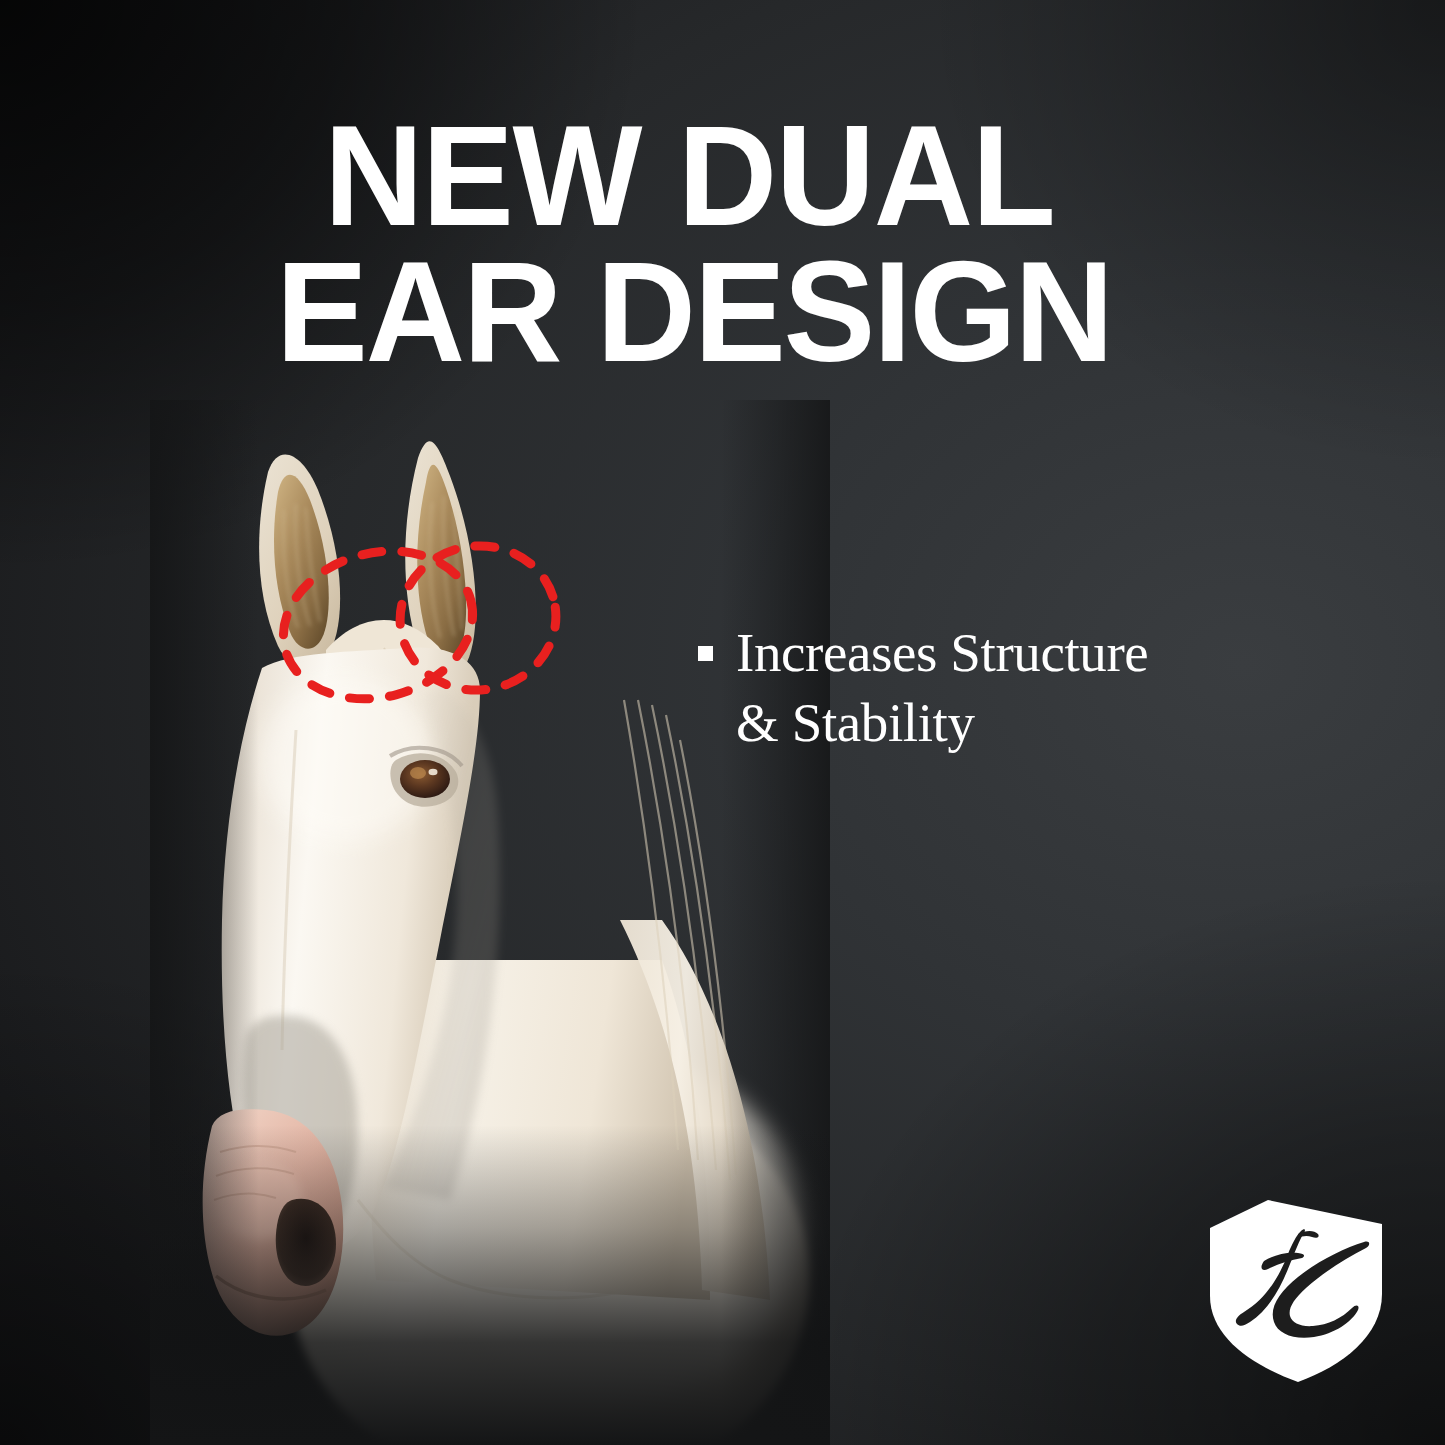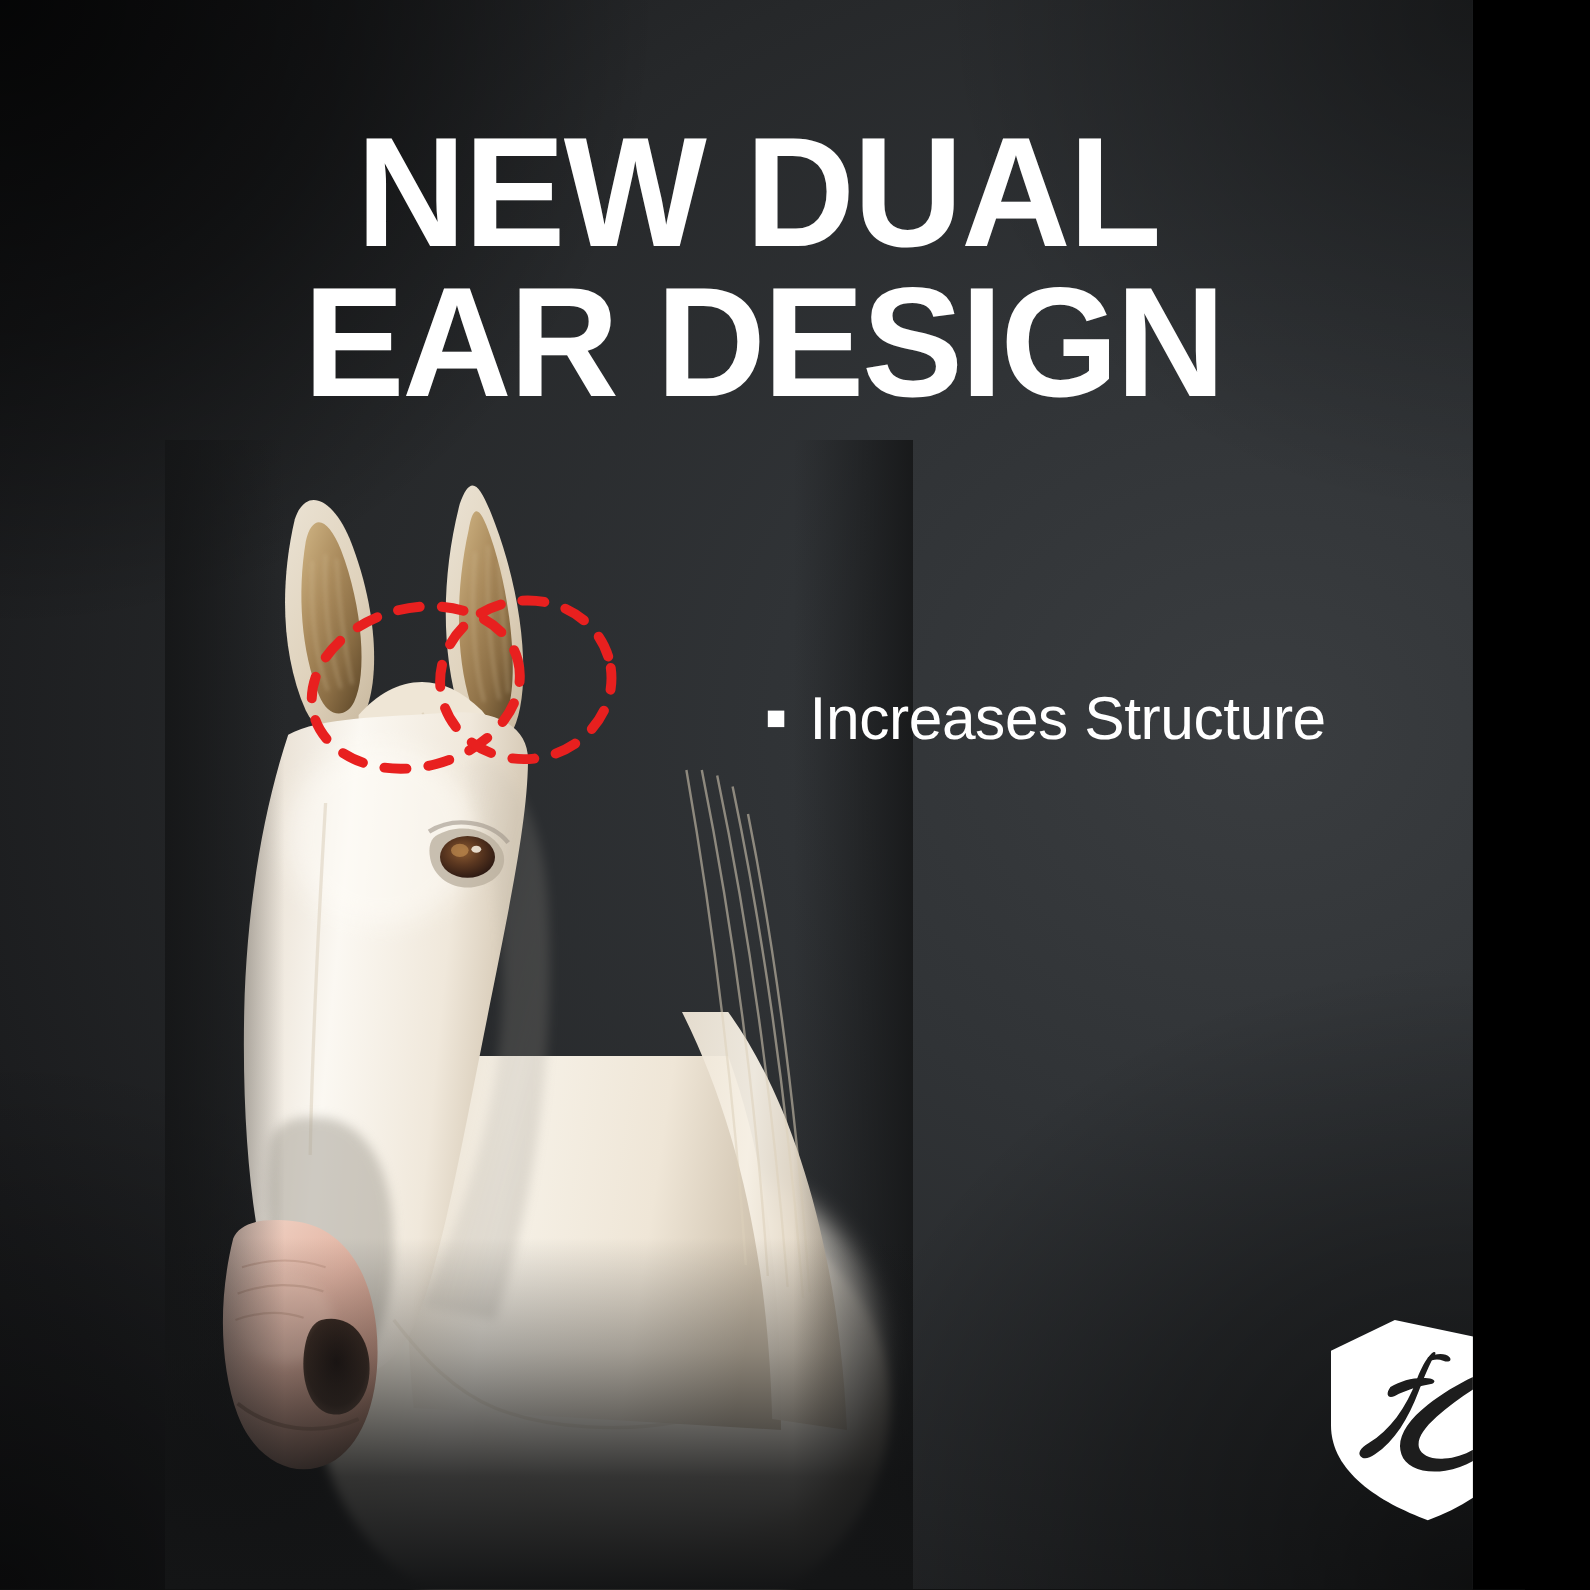--- a/index.html
+++ b/index.html
@@ -2,21 +2,21 @@
 <html><head>
 <meta charset="utf-8">
 <style>
   html, body {
     margin: 0;
     padding: 0;
     background: #000;
   }
   #poster {
     position: relative;
-    width: 1339px;
+    width: 1445px;
     height: 1445px;
     overflow: hidden;
     font-family: "Liberation Sans", sans-serif;
     background: #232527;
   }
 
   
   .bg-base {
     position: absolute;
     inset: 0;
@@ -80,21 +80,21 @@
   .bullet-marker {
     width: 15px;
     height: 15px;
     background: #ffffff;
     flex: 0 0 auto;
     margin-top: 28px;
     margin-right: 23px;
   }
   .bullet-text {
     color: #ffffff;
-    font-family: Liberation Sans, sans-serif;
+    font-family: Liberation Serif, serif;
     font-weight: 400;
     font-size: 55px;
     line-height: 70px;
     letter-spacing: -0.4px;
   }
 
   
   .horse-wrap {
     position: absolute;
     left: 150px;
@@ -326,20 +326,21 @@
   <div class="headline">
     <div class="headline-line l1">NEW DUAL</div>
     <div class="headline-line l2">EAR DESIGN</div>
   </div>
 
   <div class="bullets">
     <div class="bullet-row">
       <span class="bullet-marker"></span>
       <span class="bullet-text">
         <span>Increases Structure</span><br>
+        <span>&amp; Stability</span>
       </span>
     </div>
   </div>
 
   <div class="logo">
     <svg viewBox="0 0 180 186" xmlns="http://www.w3.org/2000/svg" aria-hidden="true">
       <path d="M4 30 L62 2 L176 26 L176 96 C176 138, 136 168, 92 184 C 48 168, 4 140, 4 98 Z" fill="#ffffff"></path>
       <g fill="#1d1d1d">
 
         <path d="M96 38 C 92 46, 88 56, 84 66 C 74 92, 62 112, 44 124

